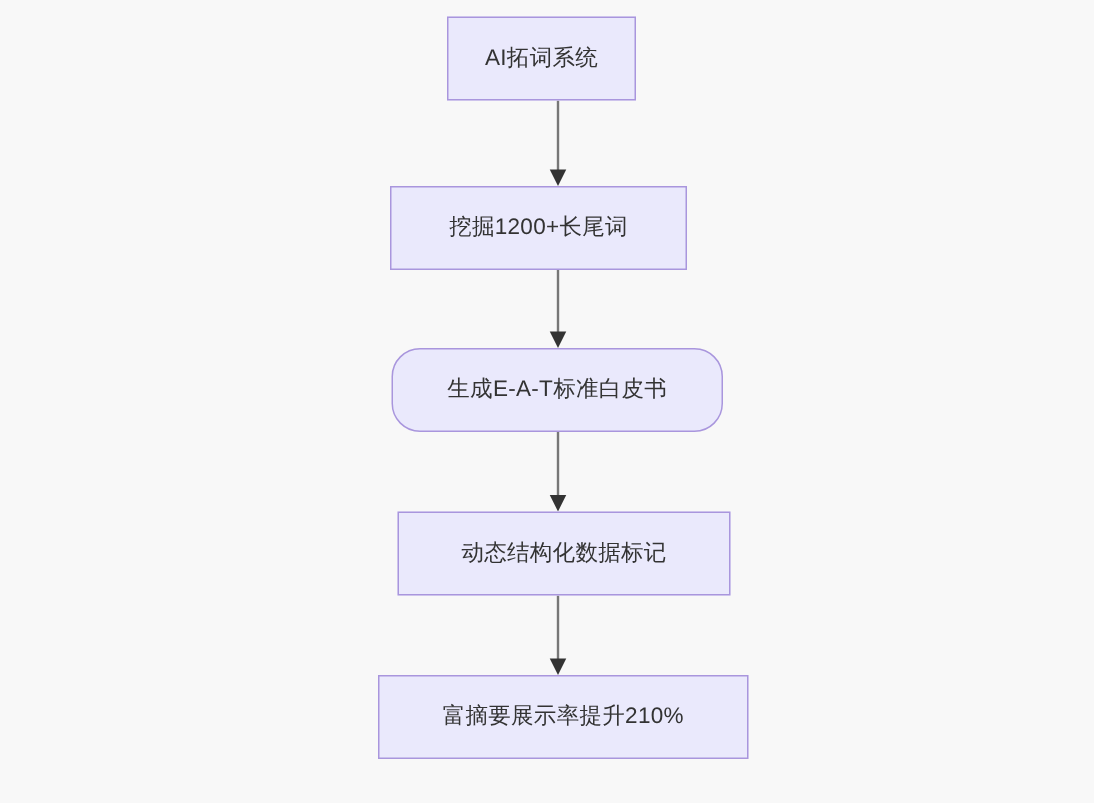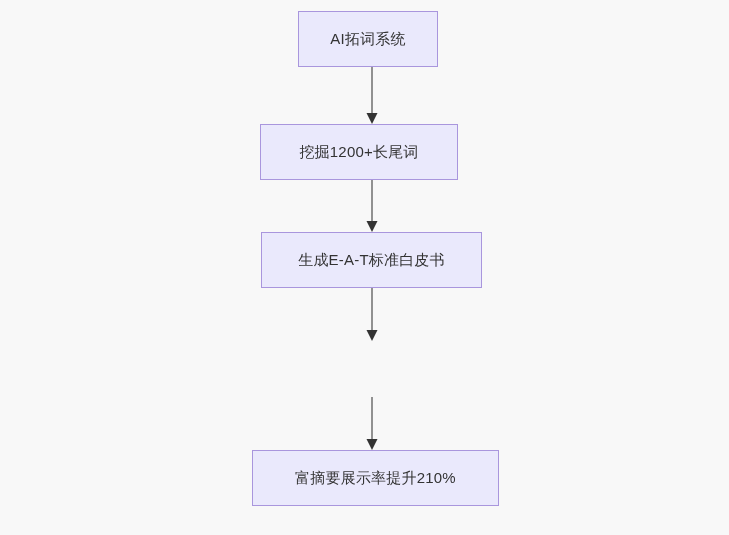--- a/index.html
+++ b/index.html
@@ -67,30 +67,33 @@
   <svg class="edge" style="left:352px; top:281px; width:40px; height:70px;" width="40" height="70" viewBox="0 0 40 70">
     <line class="edge-line" x1="20" y1="7" x2="20" y2="52"></line>
     <polygon class="edge-arrowhead" points="20,60 14.5,49 25.5,49"></polygon>
   </svg>
 
   <svg class="edge" style="left:352px; top:390px; width:40px; height:70px;" width="40" height="70" viewBox="0 0 40 70">
     <line class="edge-line" x1="20" y1="7" x2="20" y2="52"></line>
     <polygon class="edge-arrowhead" points="20,60 14.5,49 25.5,49"></polygon>
   </svg>
 
-  <div class="node" style="left:298px; top:11px; width:140px; height:56px;">
+  <div class="node" style="left:298px; top:11px; width:126px; height:56px;">
     <span class="node-label">AI拓词系统</span>
   </div>
 
   <div class="node" style="left:260px; top:124px; width:198px; height:56px;">
     <span class="node-label">挖掘1200+长尾词</span>
   </div>
 
-  <div class="node" style="left:261px; top:232px; width:221px; height:56px;">
+  <div class="node" style="left:261px; top:232px; width:221px; height:56px;border-radius:19px;">
     <span class="node-label">生成E-A-T标准白皮书</span>
   </div>
 
+  <div class="node" style="left:265px; top:341px; width:222px; height:56px;">
+    <span class="node-label">动态结构化数据标记</span>
+  </div>
 
   <div class="node" style="left:252px; top:450px; width:247px; height:56px;justify-content:center;">
     <span class="node-label">富摘要展示率提升210%</span>
   </div>
 
 </div>
 
 </body></html>

